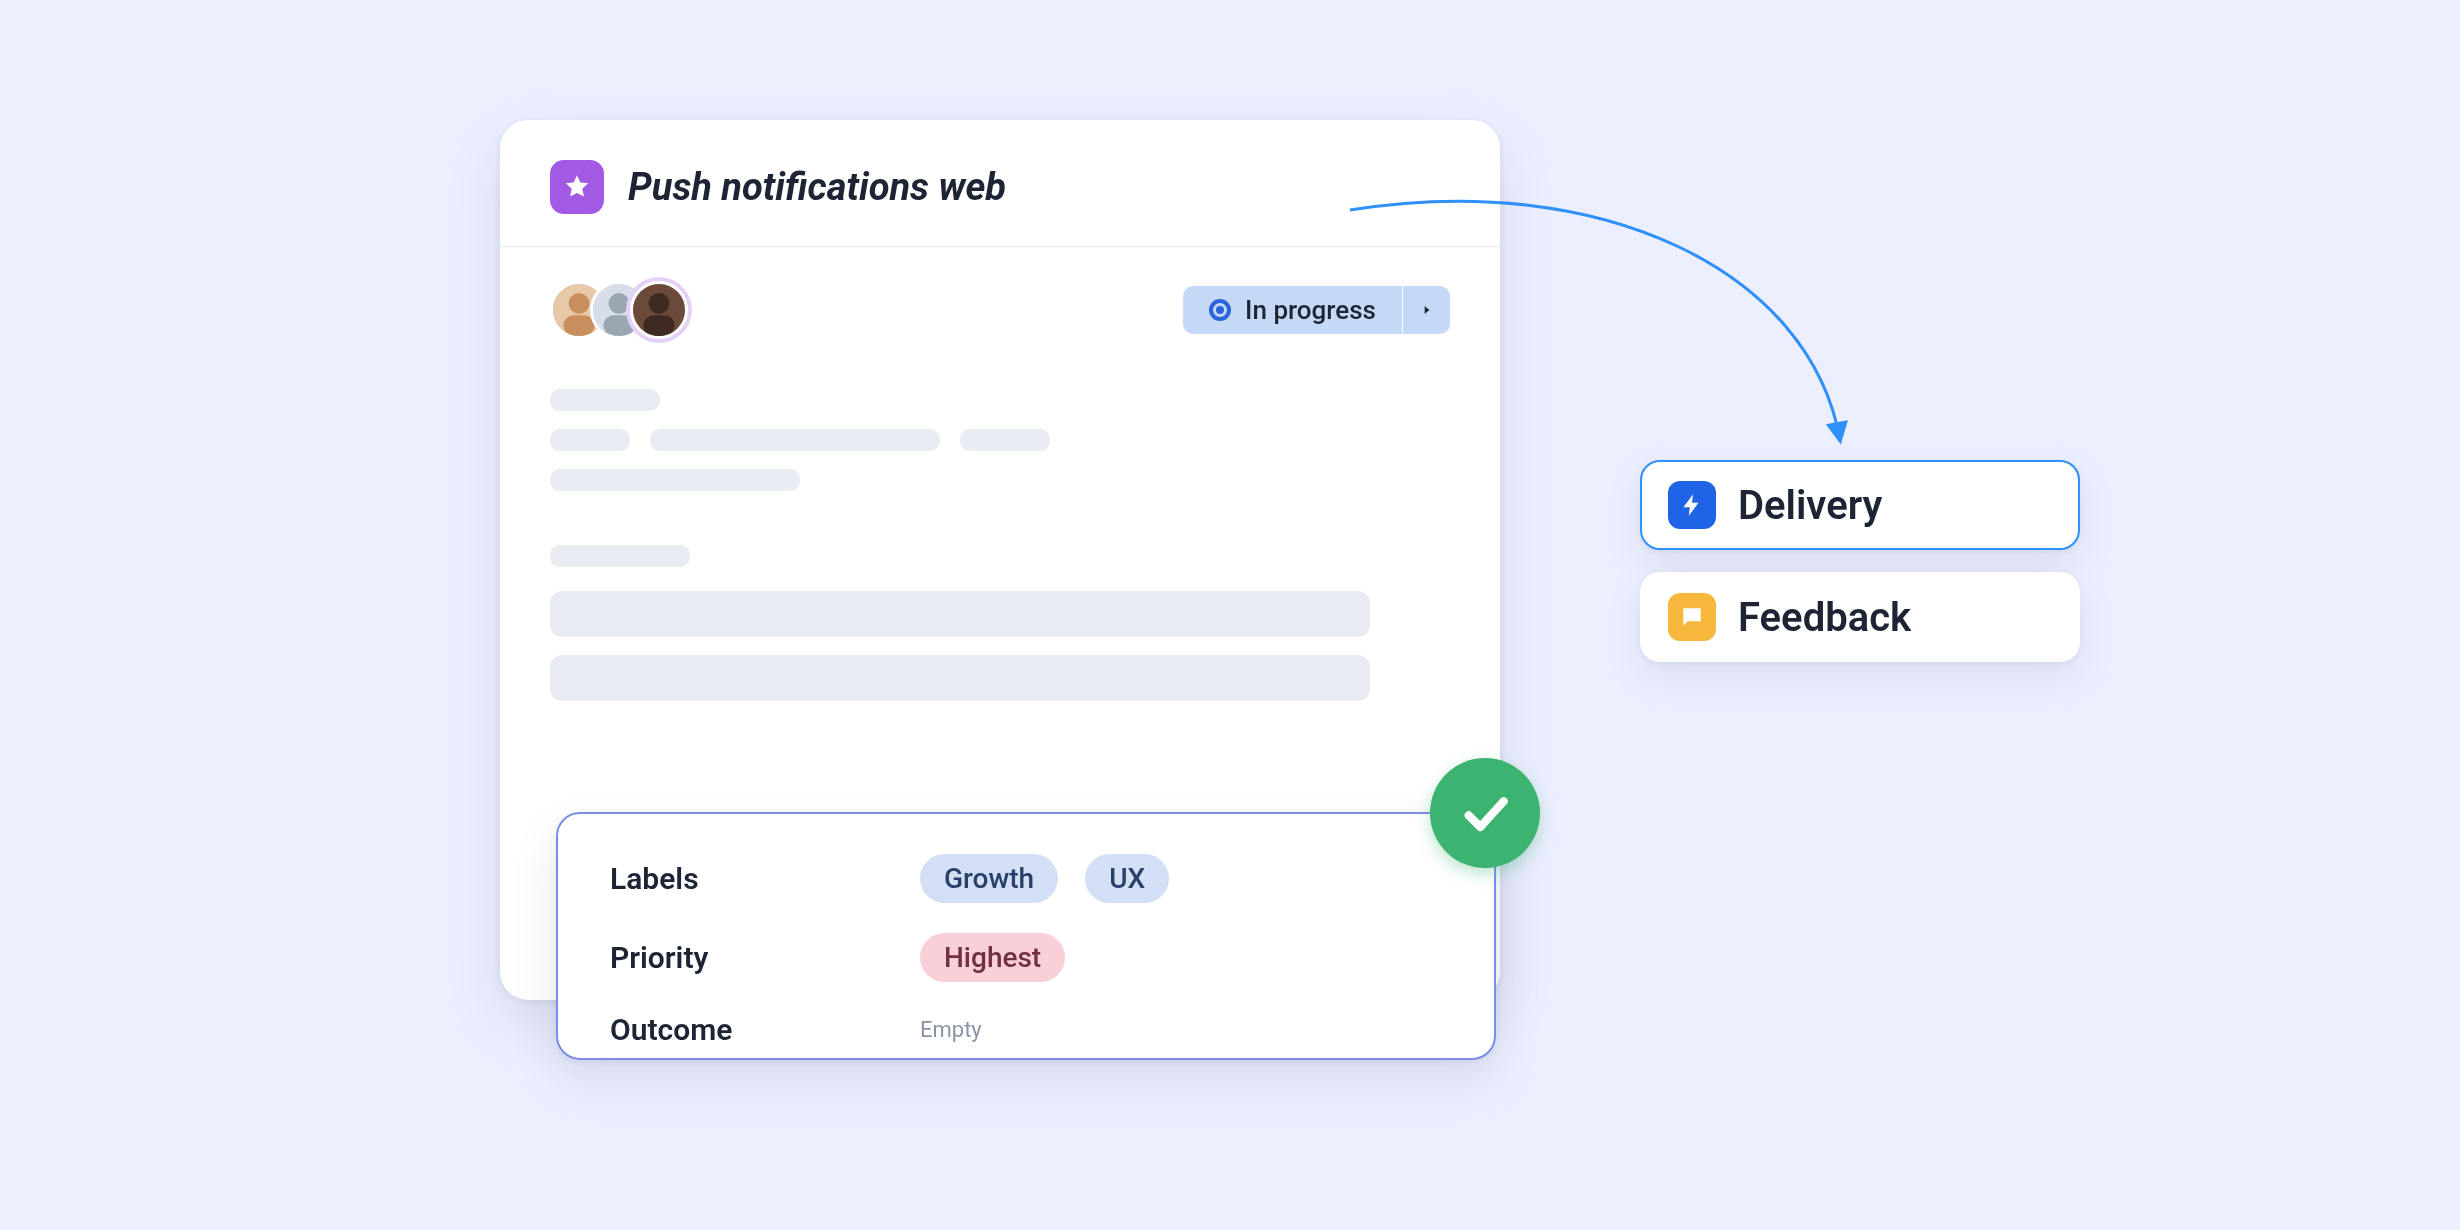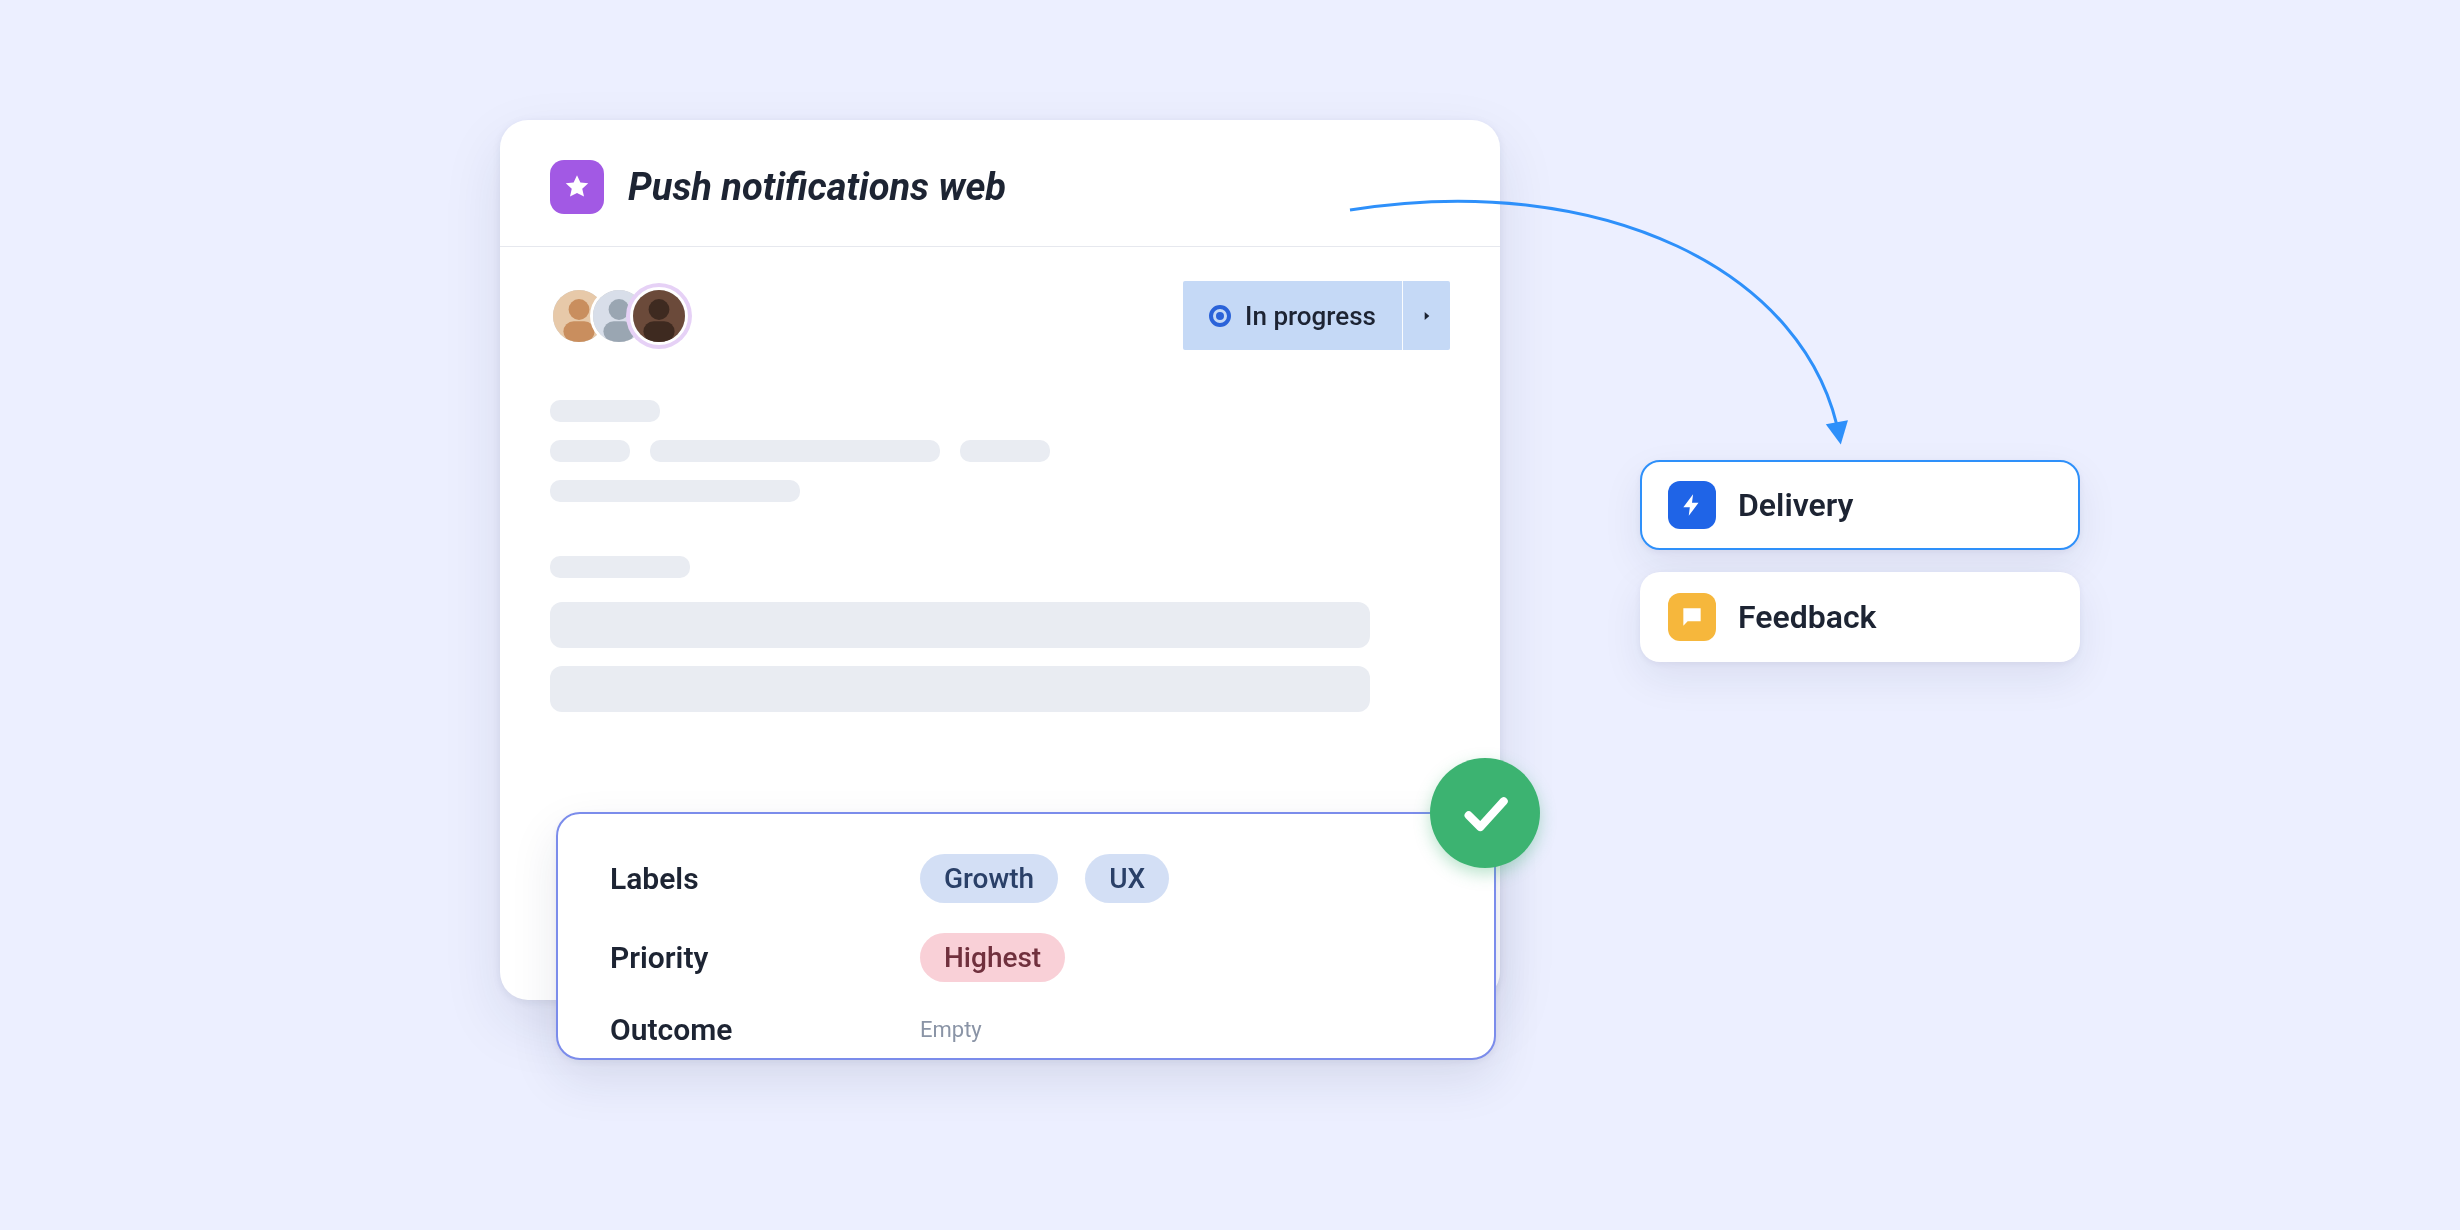--- a/index.html
+++ b/index.html
@@ -58,22 +58,22 @@
   .avatars { display:flex; align-items:center; }
   .avatar {
     width:58px; height:58px; border-radius:50%; border:3px solid #fff;
     margin-left:-18px; background:#ccc; overflow:hidden;
   }
   .avatar:first-child { margin-left:0; }
   .avatar.ring { box-shadow: 0 0 0 4px #E6D1F6; }
   .avatar svg { width:100%; height:100%; display:block; }
 
   .status-pill {
-    display:flex; align-items:stretch; height:69px;
-    background:var(--status-bg); border-radius:2px; overflow:hidden;
+    display:flex; align-items:stretch; height:48px;
+    background:var(--status-bg); border-radius:10px; overflow:hidden;
     font-size:26px; font-weight:500; color:var(--status-text);
   }
   .status-main { display:flex; align-items:center; gap:14px; padding:0 26px; }
   .status-caret {
     width:48px; display:flex; align-items:center; justify-content:center;
     border-left:1.5px solid rgba(255,255,255,.9);
   }
   .status-dot {
     width:22px; height:22px; border-radius:50%;
     border:4px solid #2B63D9; position:relative; flex:none;
@@ -120,21 +120,21 @@
   
   .dest {
     position:absolute; left:1640px; top:460px;
     display:flex; flex-direction:column; gap:22px;
   }
   .dest-item {
     width:440px; height:90px;
     background:#fff; border-radius:20px;
     display:flex; align-items:center; gap:22px;
     padding:0 26px;
-    font-size:32px; font-weight:600; color:var(--text);
+    font-size:40px; font-weight:600; color:var(--text);
     box-shadow: 0 2px 6px rgba(30,40,80,.06), 0 16px 40px rgba(30,40,80,.08);
     border:2px solid transparent;
   }
   .dest-item.selected { border-color: var(--accent); }
   .dest-icon {
     width:48px; height:48px; border-radius:12px; flex:none;
     display:flex; align-items:center; justify-content:center;
   }
   .dest-icon.blue   { background:#1F64E7; }
   .dest-icon.yellow { background:var(--yellow); }

